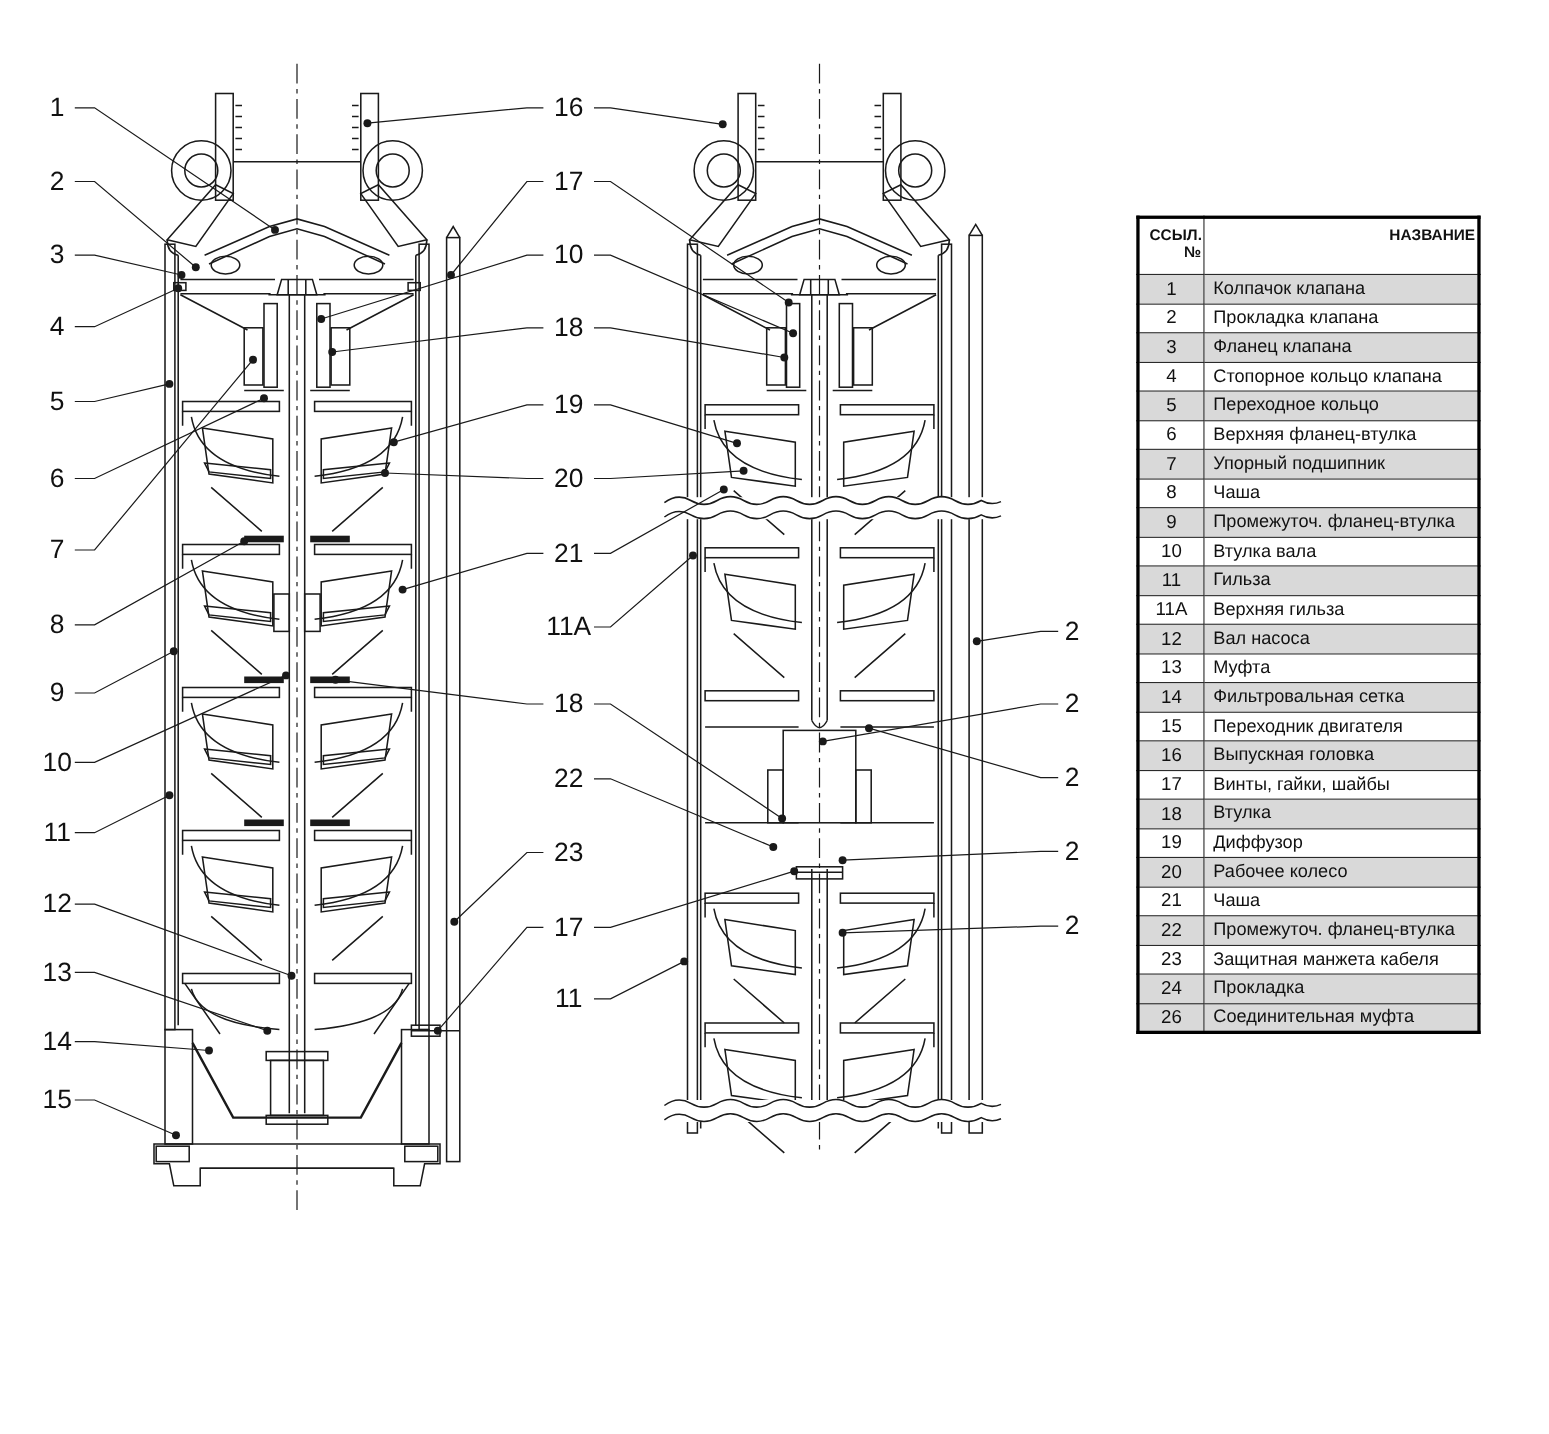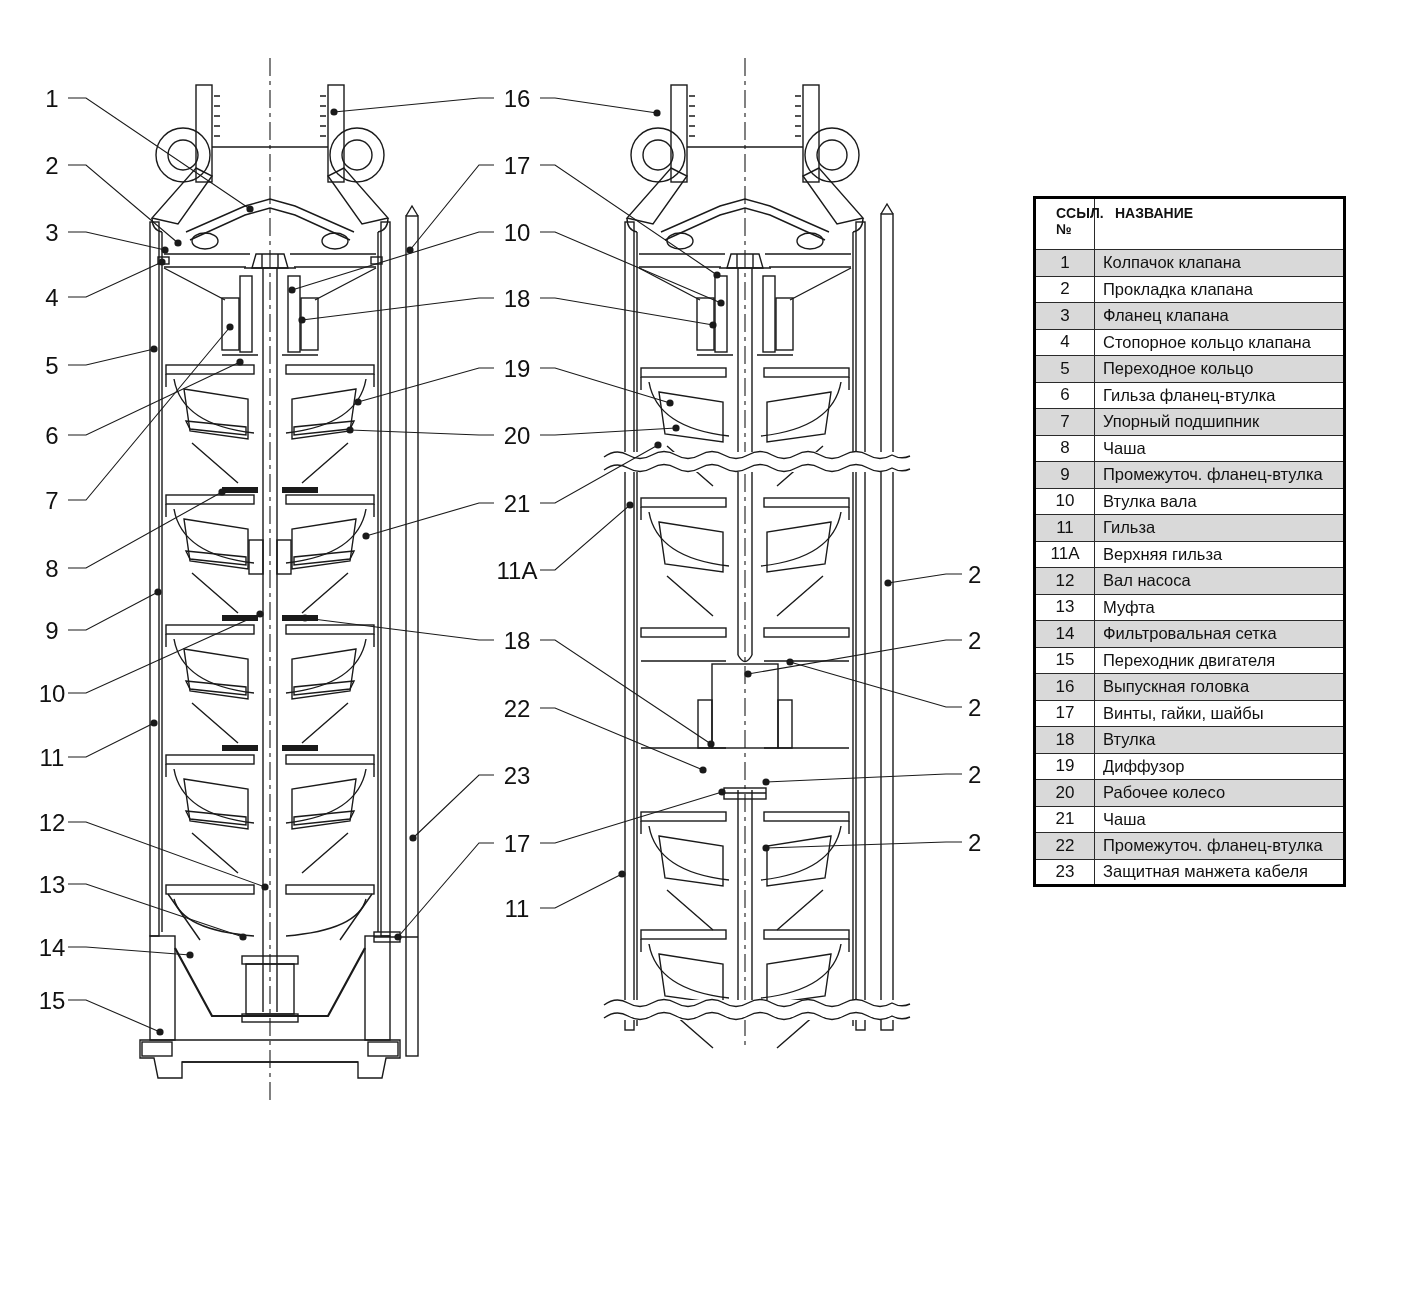--- a/index.html
+++ b/index.html
@@ -12,22 +12,22 @@
   .ld{stroke:#1a1a1a;fill:none;stroke-width:1.1;}
   .dot{fill:#1a1a1a;stroke:none;}
   .num{font-family:"Liberation Sans",sans-serif;font-size:24px;fill:#111;
        text-anchor:middle;dominant-baseline:central;}
   .num-r{text-anchor:start;}
   .thick{stroke-width:2.2;}
   
   .parts-table{position:absolute;left:1033px;top:196px;width:313px;border-collapse:collapse;
                border:3px solid #000;table-layout:fixed;background:#fff;}
   .parts-table th,.parts-table td{border:1px solid #2a2a2a;box-sizing:border-box;}
-  .parts-table th{font-size:14px;font-weight:bold;text-align:left;vertical-align:top;
-                  padding:6px 2px 2px 20px;height:52px;}
+  .parts-table th{font-size:14px;font-weight:bold;text-align:right;vertical-align:top;
+                  padding:6px 2px 2px 9px;height:52px;}
   .parts-table col.c-ref{width:60px;}
   .parts-table td{height:26.5px;padding:0;}
   .parts-table td.ref{text-align:center;font-size:17px;}
   .parts-table td.name{font-size:16.5px;padding-left:8px;white-space:nowrap;overflow:hidden;}
   .parts-table tr.shaded td{background:#d9d9d9;}
 </style>
 </head>
 <body>
 
 <div id="canvas">
@@ -405,21 +405,21 @@
         <tr>
           <td class="ref">4</td>
           <td class="name">Стопорное кольцо клапана</td>
         </tr>
         <tr class="shaded">
           <td class="ref">5</td>
           <td class="name">Переходное кольцо</td>
         </tr>
         <tr>
           <td class="ref">6</td>
-          <td class="name">Гильза фланец-втулка</td>
+          <td class="name">Верхняя фланец-втулка</td>
         </tr>
         <tr class="shaded">
           <td class="ref">7</td>
           <td class="name">Упорный подшипник</td>
         </tr>
         <tr>
           <td class="ref">8</td>
           <td class="name">Чаша</td>
         </tr>
         <tr class="shaded">
@@ -479,16 +479,24 @@
           <td class="name">Чаша</td>
         </tr>
         <tr class="shaded">
           <td class="ref">22</td>
           <td class="name">Промежуточ. фланец-втулка</td>
         </tr>
         <tr>
           <td class="ref">23</td>
           <td class="name">Защитная манжета кабеля</td>
         </tr>
+        <tr class="shaded">
+          <td class="ref">24</td>
+          <td class="name">Прокладка</td>
+        </tr>
+        <tr class="shaded">
+          <td class="ref">26</td>
+          <td class="name">Соединительная муфта</td>
+        </tr>
       </tbody>
 </table>
 
 </div>
 
 </body></html>

